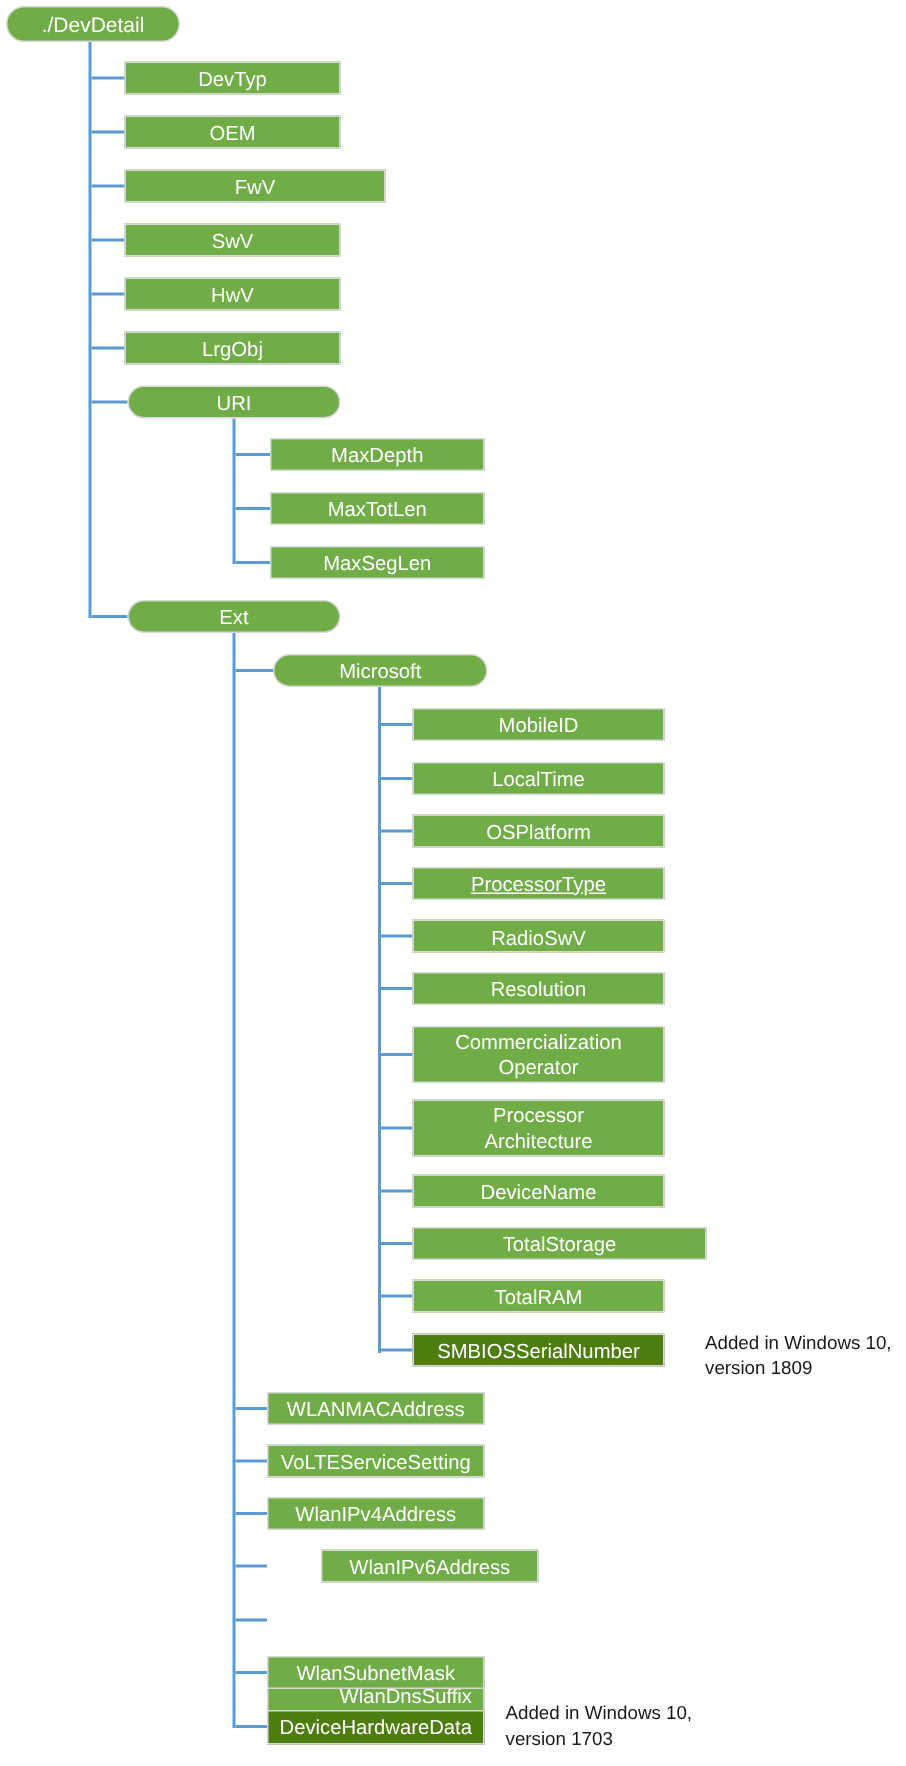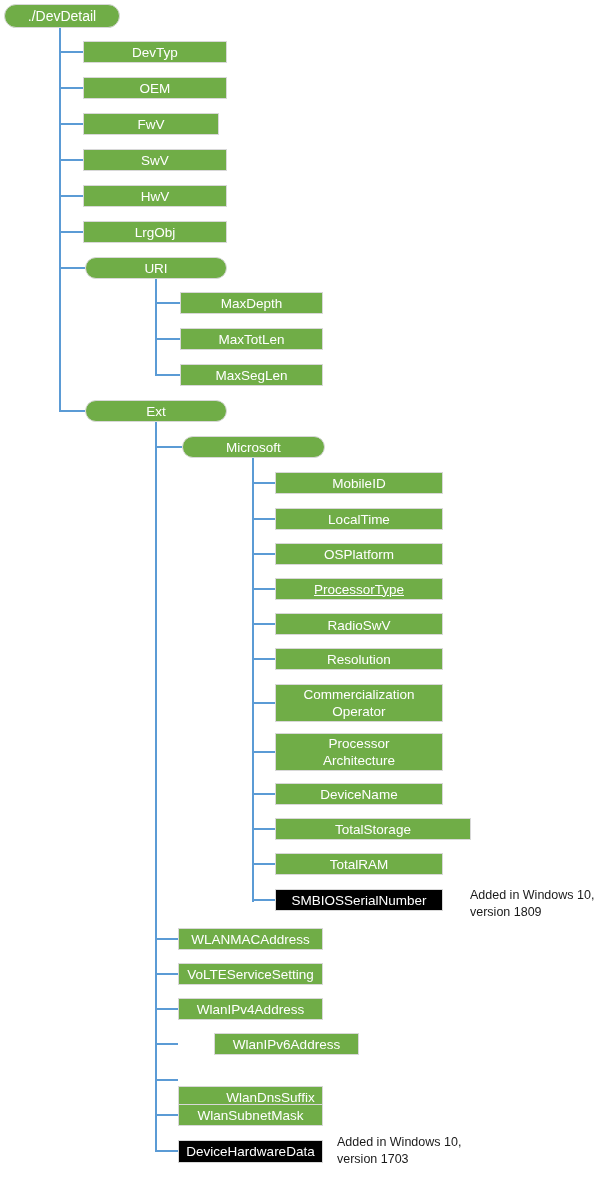--- a/index.html
+++ b/index.html
@@ -16,21 +16,21 @@
     border:1px solid #D8D8D8;
     color:#ffffff;
     display:flex;align-items:center;justify-content:center;
     font-size:13.5px;
     line-height:17px;
     text-align:center;
     box-sizing:border-box;
   }
   .node span{white-space:pre-line;}
   .pill{border-radius:12px;}
-  .blue{background:#000000;}
+  .blue{background:#4d7c0f;}
   .root{font-size:14px;}
   .vline,.hline{position:absolute;background:#5B9BD5;}
   .vline{width:2px;}
   .hline{height:2px;}
   .annotation{
     position:absolute;
     color:#1a1a1a;
     font-size:12.5px;
     line-height:17px;
     white-space:pre-line;
@@ -83,21 +83,21 @@
   <div class="node pill root" style="left:4px;top:4px;width:116px;height:24px;">
       <span>./DevDetail</span>
     </div>
 
   <div class="node" style="left:83px;top:41px;width:144px;height:22px;">
       <span>DevTyp</span>
     </div>
   <div class="node" style="left:83px;top:77px;width:144px;height:22px;">
       <span>OEM</span>
     </div>
-  <div class="node" style="left:83px;top:113px;width:136px;height:22px;">
+  <div class="node" style="left:83px;top:113px;width:174px;height:22px;">
       <span>FwV</span>
     </div>
   <div class="node" style="left:83px;top:149px;width:144px;height:22px;">
       <span>SwV</span>
     </div>
   <div class="node" style="left:83px;top:185px;width:144px;height:22px;">
       <span>HwV</span>
     </div>
   <div class="node" style="left:83px;top:221px;width:144px;height:22px;">
       <span>LrgObj</span>
@@ -167,21 +167,21 @@
     </div>
   <div class="node" style="left:178px;top:963px;width:145px;height:22px;">
       <span>VoLTEServiceSetting</span>
     </div>
   <div class="node" style="left:178px;top:998px;width:145px;height:22px;">
       <span>WlanIPv4Address</span>
     </div>
   <div class="node" style="left:178px;top:1033px;width:145px;height:22px;margin-left:36px;">
       <span>WlanIPv6Address</span>
     </div>
-  <div class="node" style="left:178px;top:1086px;width:145px;height:22px;padding-left:40px;">
+  <div class="node" style="left:178px;top:1119px;width:145px;height:22px;padding-left:40px;">
       <span>WlanDnsSuffix</span>
     </div>
   <div class="node" style="left:178px;top:1104px;width:145px;height:22px;">
       <span>WlanSubnetMask</span>
     </div>
   <div class="node blue" style="left:178px;top:1140px;width:145px;height:23px;justify-content:center;">
       <span>DeviceHardwareData</span>
     </div>
 
   <div class="annotation" style="left:470px;top:887px;width:132px;">Added in Windows 10,

